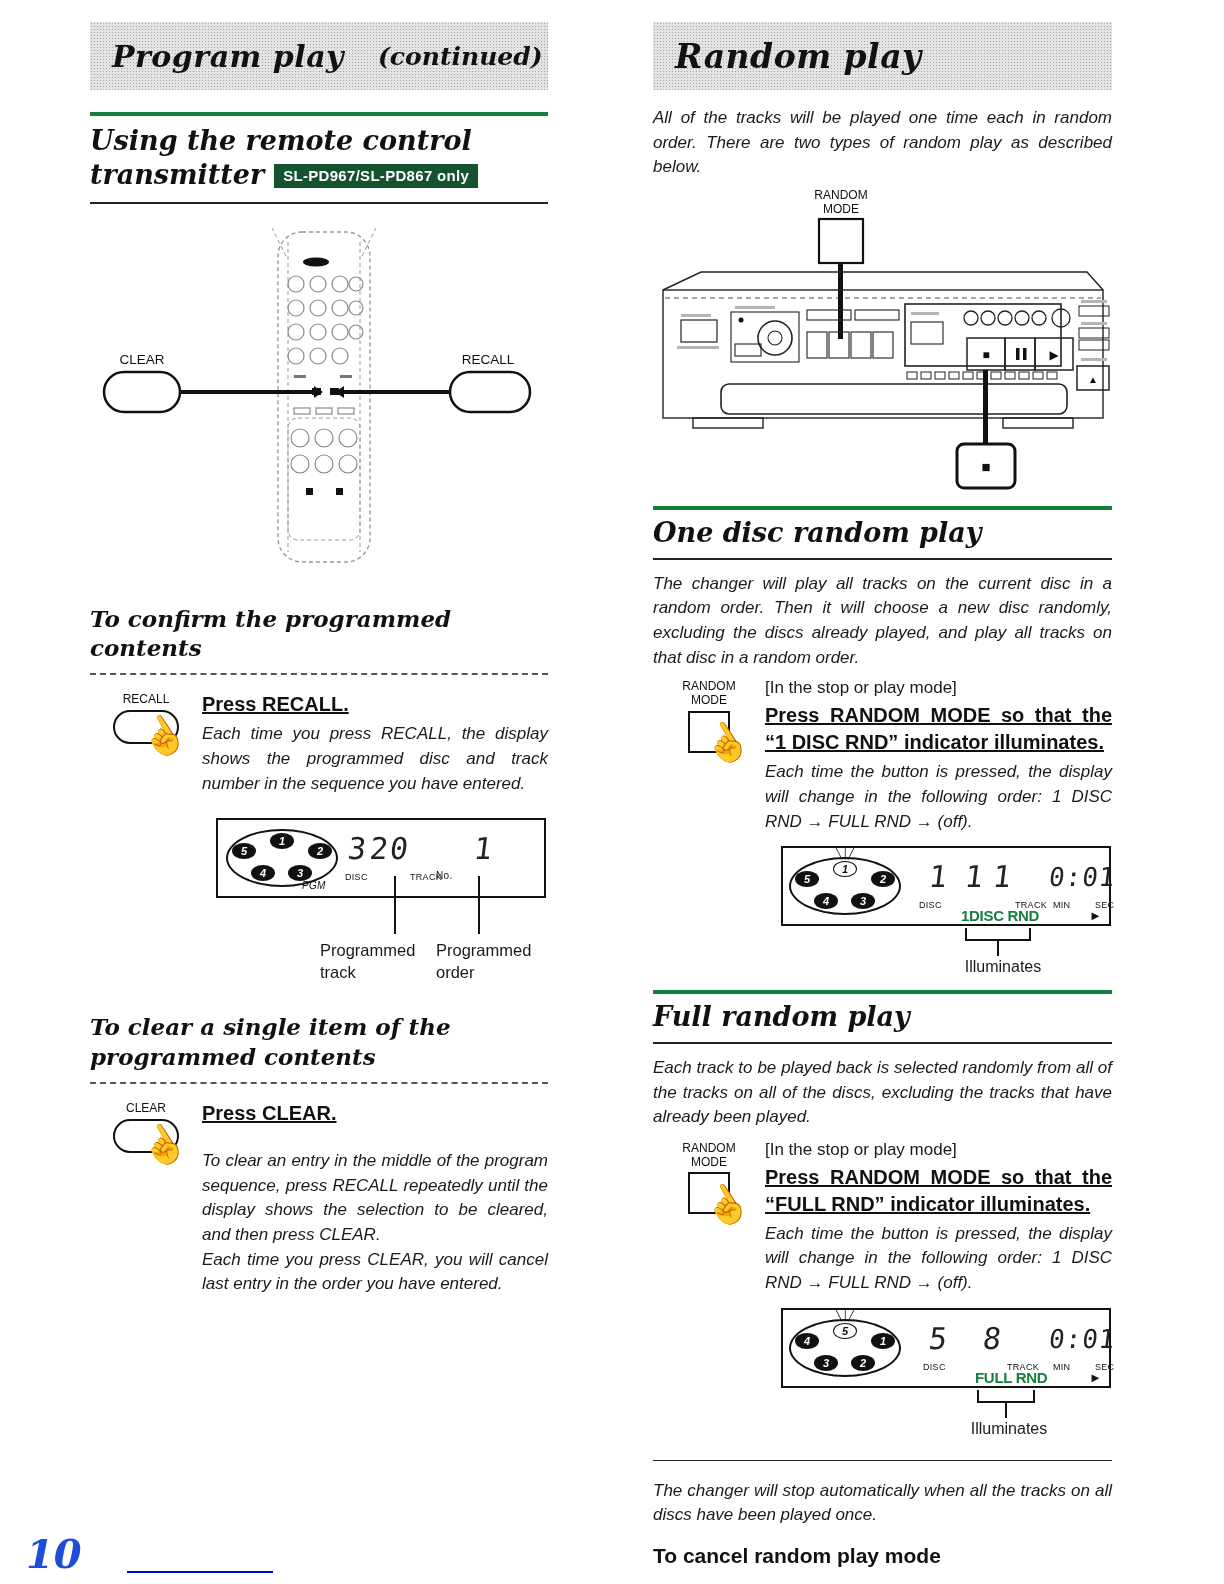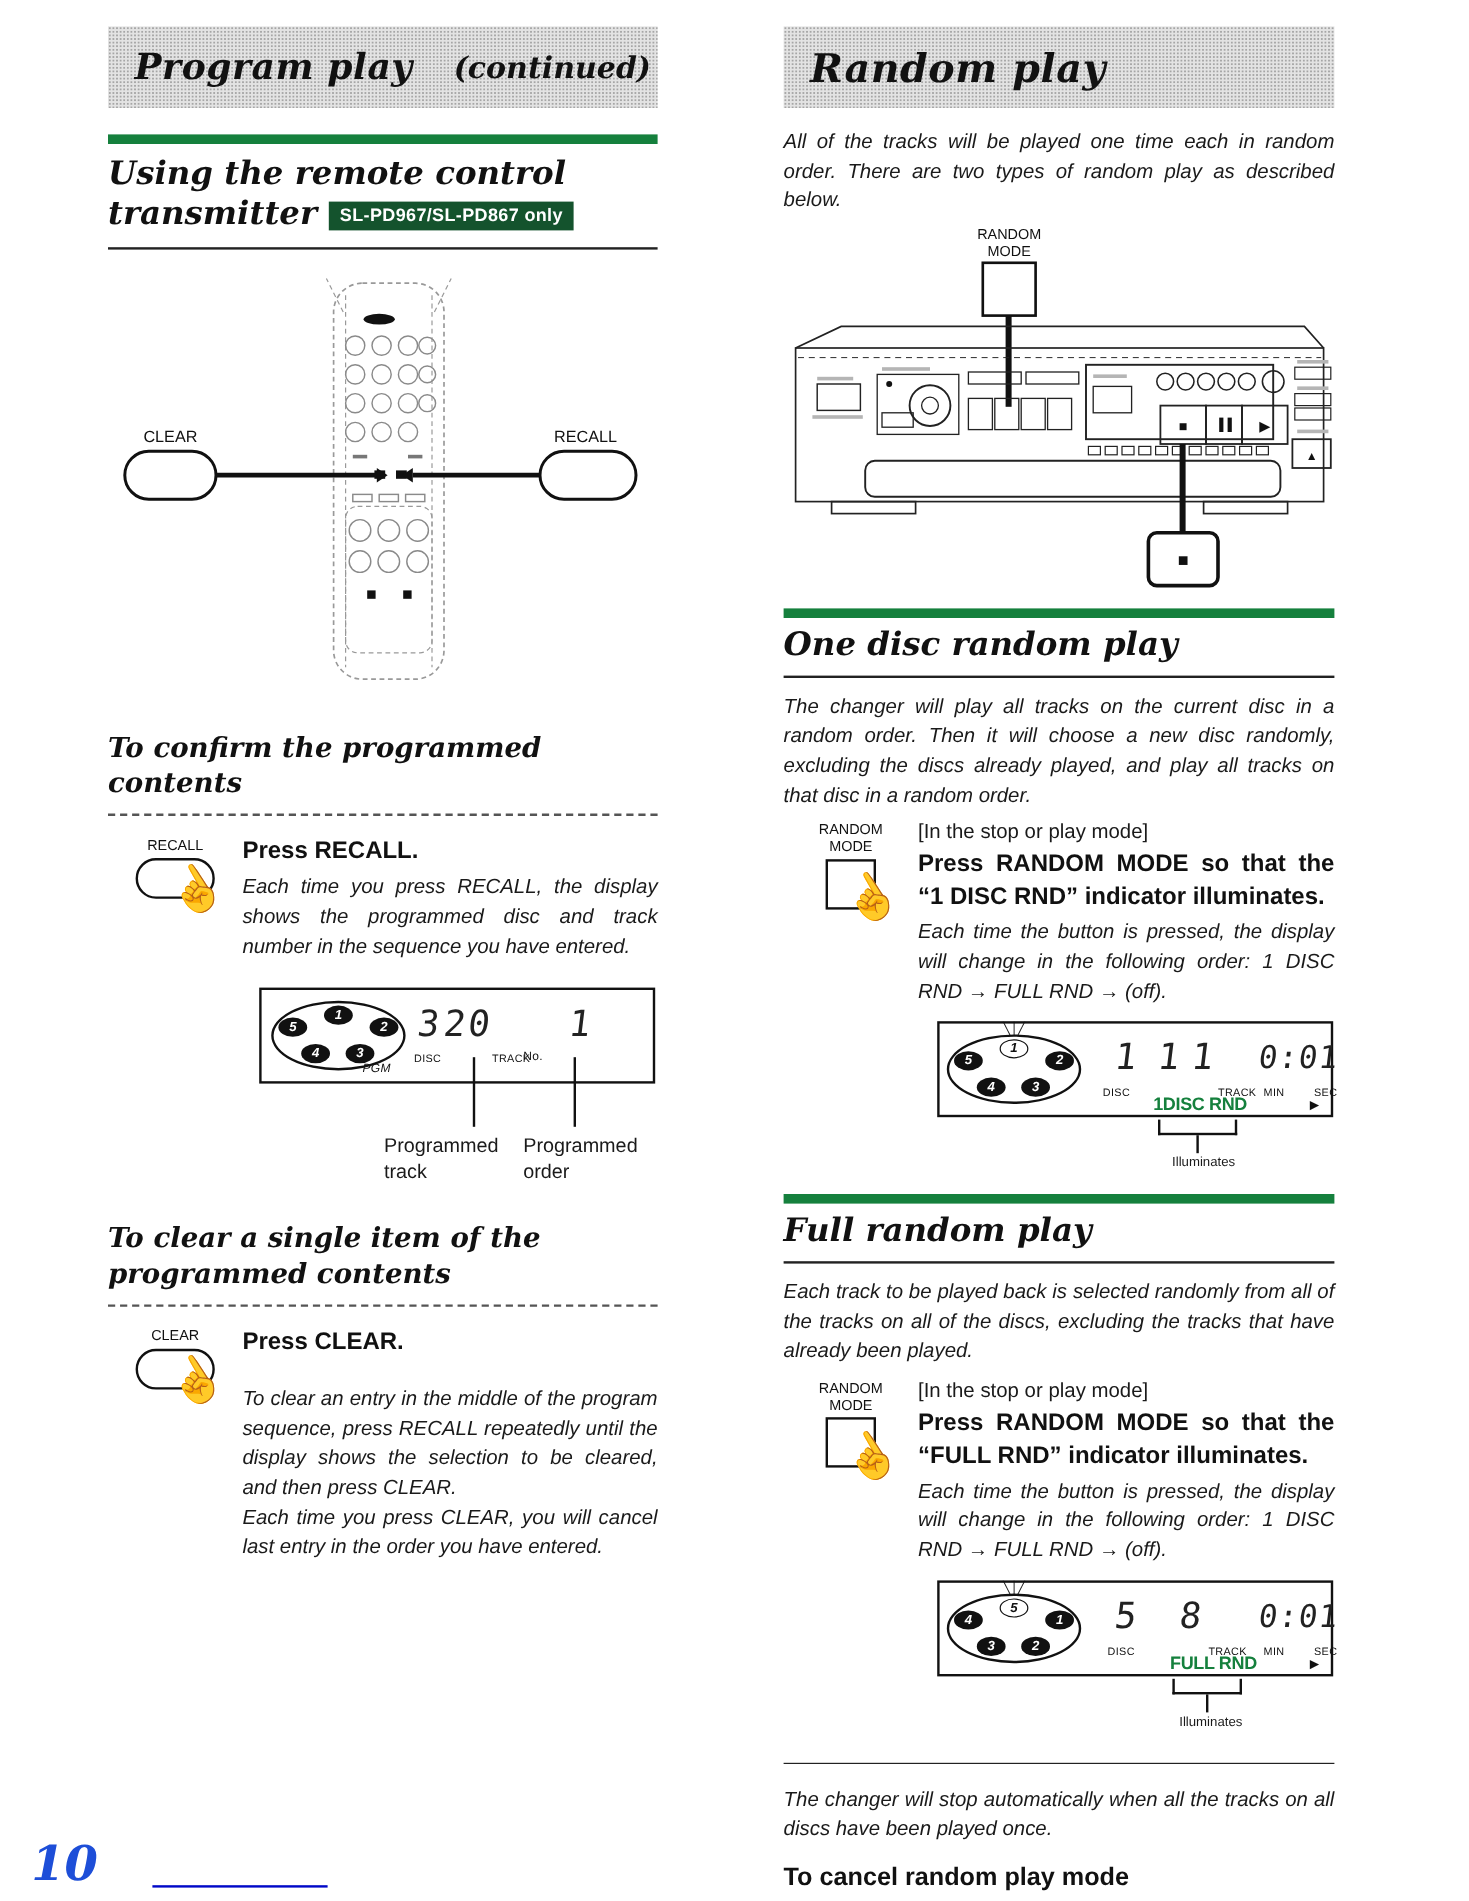--- a/index.html
+++ b/index.html
@@ -16,42 +16,42 @@
   .banner {
     height:68px; display:flex; align-items:center; padding-left:22px;
     background-color:#e3e3e3;
     background-image: radial-gradient(#a6a6a6 0.9px, rgba(0,0,0,0) 1px);
     background-size:3px 3px;
   }
   .banner .bt { font:italic bold 30px "DejaVu Serif", serif; color:#111; letter-spacing:0.5px; }
   .banner .bc { font:italic bold 25px "DejaVu Serif", serif; color:#111; margin-left:34px; }
 
   
-  .sec-head { border-top:8px solid #15803d; border-bottom:2px solid #222; padding:8px 0 10px 0; margin-top:22px; }
+  .sec-head { border-top:4px solid #15803d; border-bottom:2px solid #222; padding:8px 0 10px 0; margin-top:22px; }
   .sec-head h2 { margin:0; font:italic bold 27px/1.25 "DejaVu Serif", serif; color:#111; }
   .badge {
     display:inline-block; background:#14532d; color:#fff; font:bold 15px "Liberation Sans", sans-serif;
     padding:3px 9px 4px 9px; margin-left:10px; vertical-align:3px; letter-spacing:0.3px;
   }
 
   
   .sub-head { border-bottom:2px dashed #555; padding-bottom:10px; margin-top:26px; }
   .sub-head h3 { margin:0; font:italic bold 23px/1.3 "DejaVu Serif", serif; color:#111; }
 
   .para { font-size:17px; line-height:1.45; text-align:justify; margin:0;font-style:italic; }
 
   
   .step { display:flex; margin-top:16px; }
   .step .ic { width:112px; flex:none; position:relative; text-align:center; padding-top:2px; }
   .step .tx { flex:1; }
   .btn-label { font-size:12px; line-height:1.15; color:#111; }
   .stadium { width:66px; height:34px; border:2px solid #111; border-radius:17px; margin:3px auto 0 auto; background:#fff; }
   .sqbtn  { width:42px; height:42px; border:2px solid #111; margin:3px auto 0 auto; background:#fff; }
   .hand { position:absolute; font-size:37px; color:#111; transform:rotate(-32deg); left:50px; }
-  .step-title { font:bold 20px/1.35 "Liberation Sans", sans-serif; color:#111; margin:0 0 4px 0; text-align:justify; }
+  .step-title { font:bold 20px/1.35 "Liberation Sans", sans-serif; color:#111; margin:0 0 4px 0; text-align:justify;text-decoration:underline; }
   .mode-note { font-size:17px; margin:0 0 4px 0; }
 
   
   .dispwrap { position:relative; }
   .disp { position:relative; width:330px; border:2px solid #111; height:80px; background:#fff; }
   .car { position:absolute; width:112px; height:58px; border:2px solid #111; border-radius:50%; }
   .disc { position:absolute; width:24px; height:16px; background:#111; color:#fff; border-radius:50%;
           font:italic bold 11px "Liberation Sans", sans-serif; display:flex; align-items:center; justify-content:center; }
   .p0{left:4px;top:12px} .p1{left:42px;top:2px} .p2{left:80px;top:12px} .p3{left:23px;top:34px} .p4{left:60px;top:34px}
   .disc.blink { background:#fff; color:#111; border:1.5px solid #111; }
@@ -60,21 +60,21 @@
   .seg { position:absolute; font-family:"DejaVu Sans Mono", monospace; font-size:30px; color:#222;
          transform:skewX(-7deg); letter-spacing:2px; }
   .seg.time { font-size:26px; letter-spacing:1px; }
   .slabel { position:absolute; font-size:9px; color:#111; letter-spacing:0.3px; }
   .mode-ind { position:absolute; font:bold 15px "Liberation Sans", sans-serif; letter-spacing:-0.3px; color:#15803d; }
   .play-ind { position:absolute; font-size:13px; color:#111; }
   .vl { position:absolute; width:2px; background:#111; }
   .plabel { position:absolute; font-size:16.5px; line-height:1.3; color:#1a1a1a; }
   .bracket { position:absolute; border-left:2px solid #111; border-right:2px solid #111; border-bottom:2px solid #111; height:13px; }
   .stem { position:absolute; width:2px; background:#111; height:15px; }
-  .illum { position:absolute; font-size:11px; color:#1a1a1a; }
+  .illum { position:absolute; font-size:16px; color:#1a1a1a; }
 
   .thin-rule { border-top:2px solid #222; margin-top:22px; }
   .cancel-head { font:bold 21px "Liberation Sans", sans-serif; color:#111; margin:16px 0 0 0; }
 
   .pagenum { position:absolute; left:26px; top:1492px; font:italic bold 40px "DejaVu Serif", serif; color:#1d4ed8;margin-top:38px; }
   .blueline { position:absolute; left:127px; top:1571px; width:146px; height:2px; background:#0008c8; }
 
   svg text { font-family:"Liberation Sans", sans-serif; fill:#111; }
 </style>
 </head>

